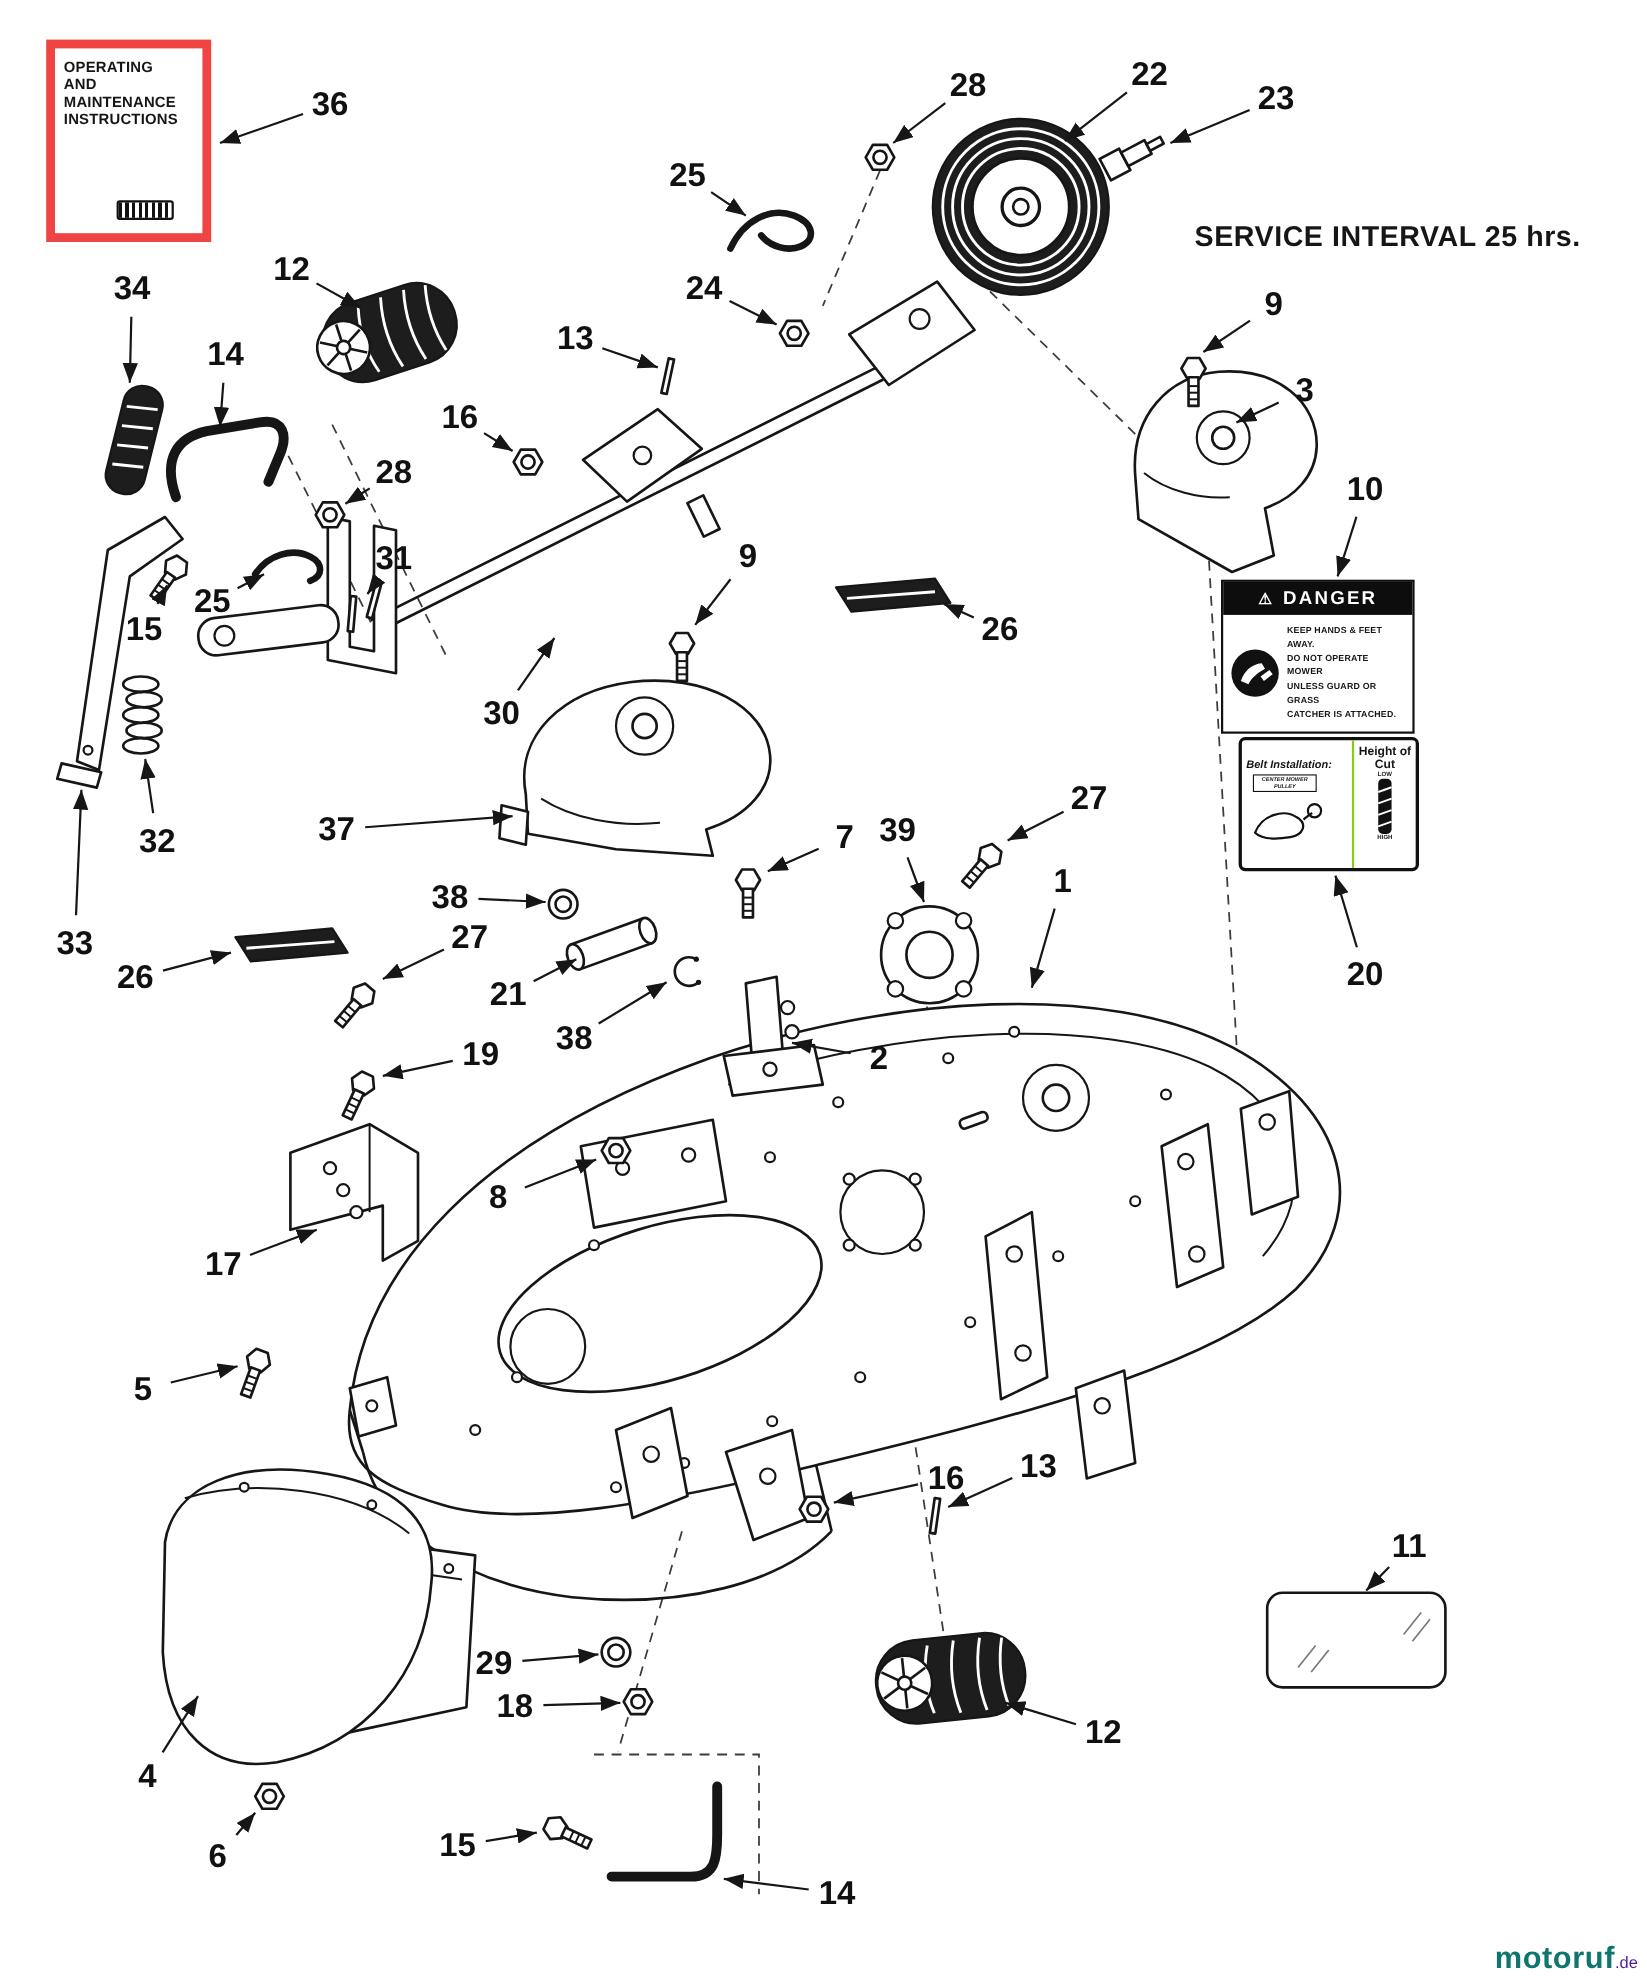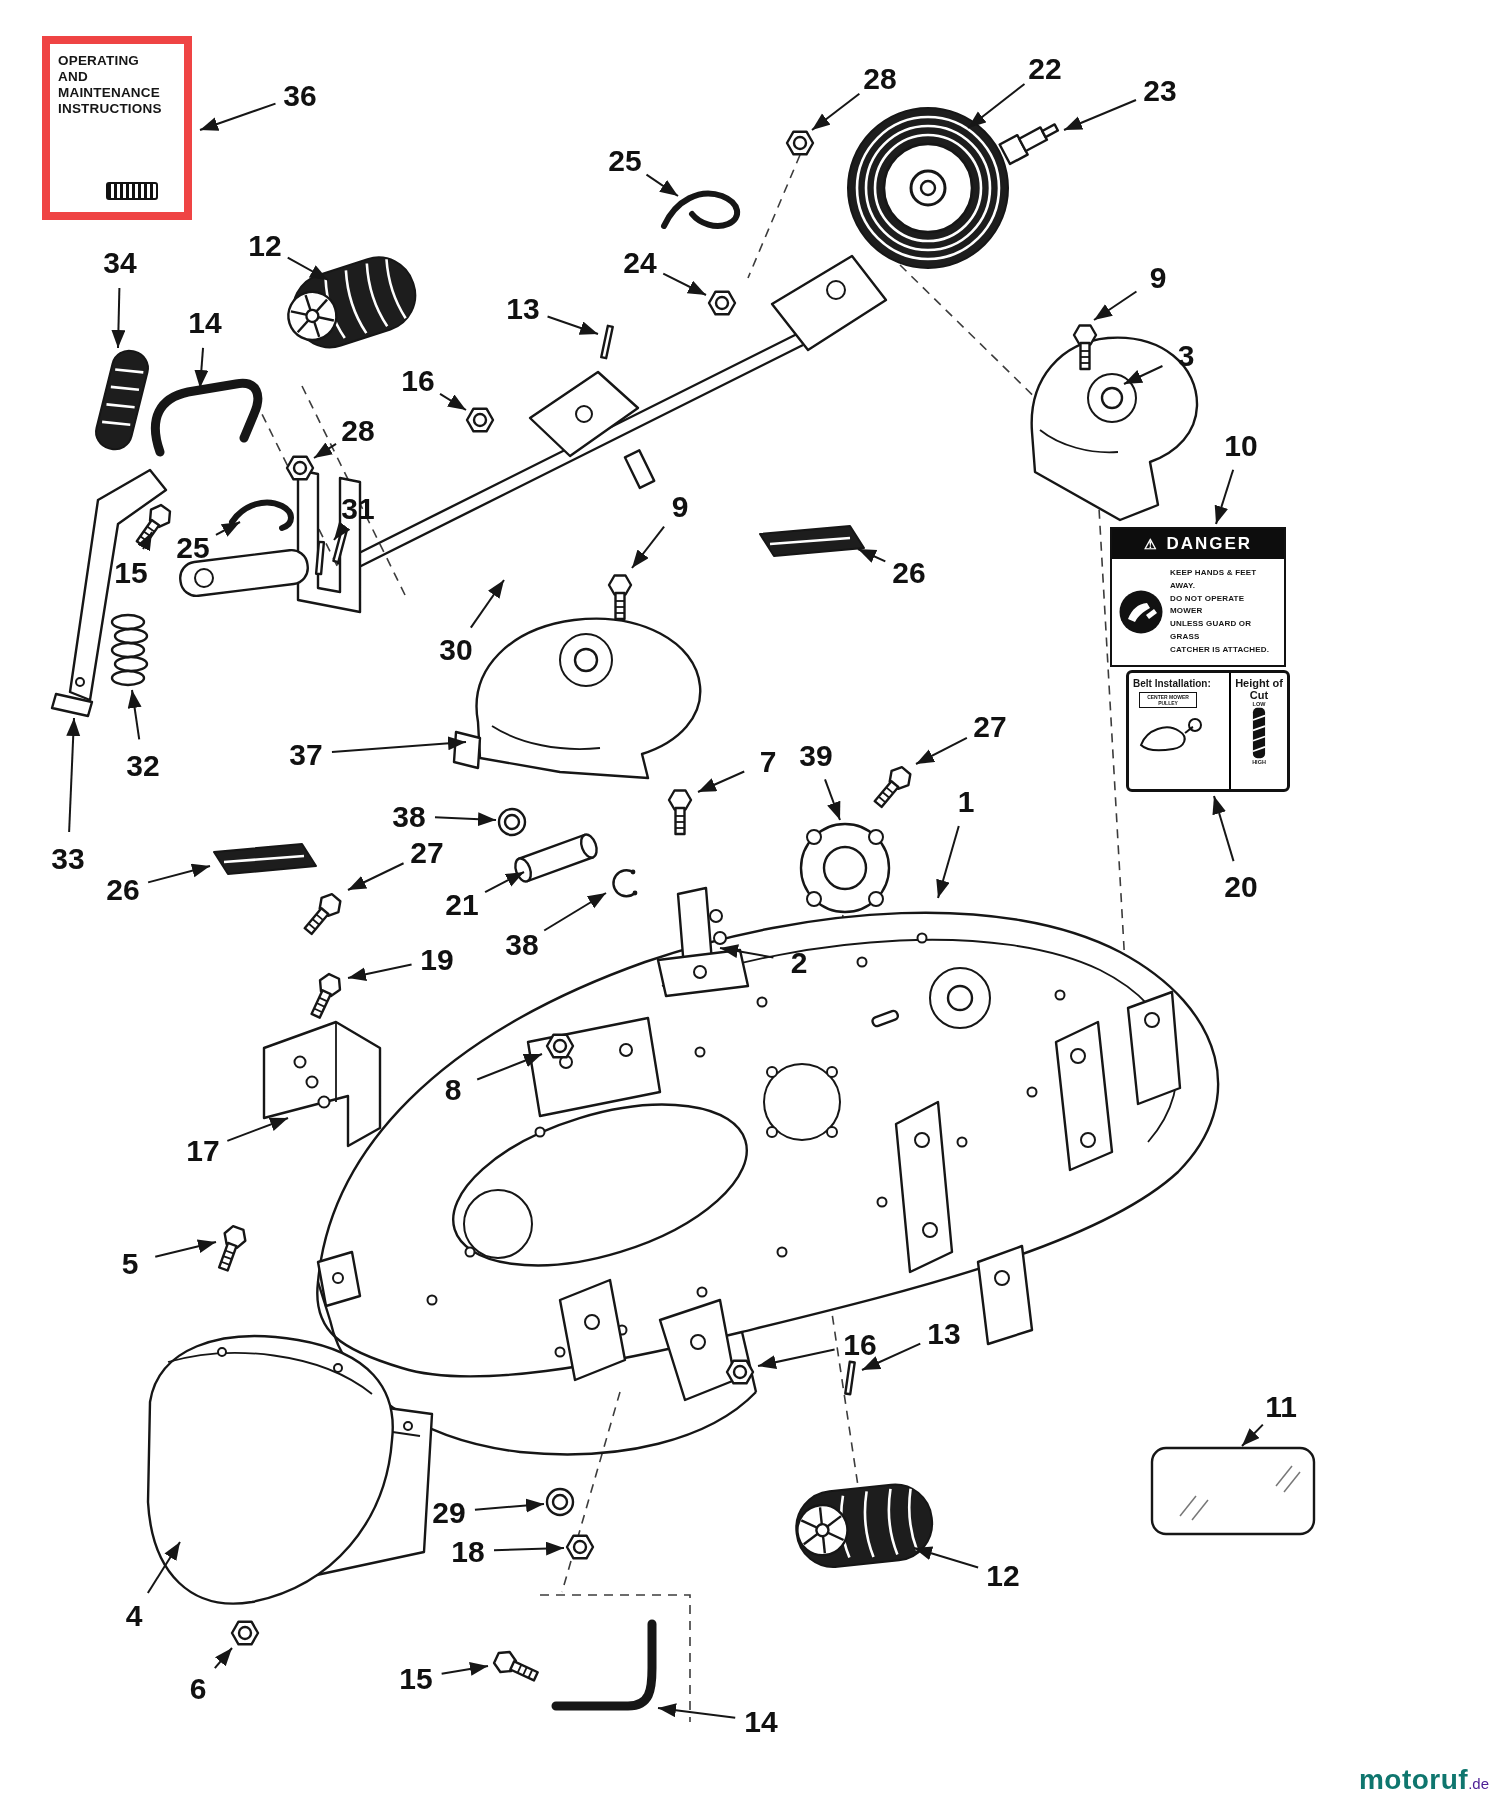--- a/index.html
+++ b/index.html
@@ -36,21 +36,21 @@
   .danger-head{background:#0d0d0d;color:#fff;font-weight:700;font-size:17px;letter-spacing:2px;
     display:flex;align-items:center;justify-content:center;gap:8px;padding:5px 0;}
   .danger-tri{font-size:14px;line-height:1;}
   .danger-body{display:flex;gap:6px;padding:8px 6px;align-items:center;}
   .danger-picto{width:46px;height:46px;flex:none;}
   .danger-lines div{font-weight:700;font-size:8px;line-height:1.6;letter-spacing:.2px;}
 
   
   .belt-label{position:absolute;left:1126px;top:670px;width:164px;height:122px;border:3px solid #111;border-radius:6px;
     background:#fff;display:flex;box-sizing:border-box;}
-  .belt-col{flex:1;padding:5px 4px;border-right:2px solid #000000;}
+  .belt-col{flex:1;padding:17px 4px;border-right:2px solid #84cc16;font-style:italic;}
   .belt-title{font-weight:700;font-size:10px;line-height:1.1;}
   .belt-center{font-weight:700;font-size:5px;border:1px solid #111;display:inline-block;padding:1px 2px;margin:3px 0 1px 6px;text-align:center;width:52px;}
   .belt-art{width:92px;height:46px;display:block;}
   .hoc-col{width:58px;display:flex;flex-direction:column;align-items:center;padding:4px 2px;}
   .hoc-title{font-weight:700;font-size:11px;text-align:center;line-height:1.1;}
   .hoc-low,.hoc-high{font-weight:700;font-size:5.5px;}
   .hoc-bar{width:20px;height:52px;display:block;}
 
   .watermark{position:absolute;right:8px;bottom:4px;white-space:nowrap;}
   .watermark .brand{font-weight:700;font-size:28px;color:#0f766e;letter-spacing:.5px;}
@@ -451,20 +451,21 @@
   <div class="booklet">
     <div class="booklet-text">
       <span>OPERATING</span>
       <span>AND</span>
       <span>MAINTENANCE</span>
       <span>INSTRUCTIONS</span>
     </div>
     <div class="booklet-logo"></div>
   </div>
 
+  <div class="service-note">SERVICE INTERVAL  25 hrs.</div>
 
   <div class="danger-label">
     <div class="danger-head">
       <span class="danger-tri">⚠</span>
       <span>DANGER</span>
     </div>
     <div class="danger-body">
       <svg class="danger-picto" viewBox="0 0 46 46">
         <circle cx="23" cy="23" r="21.5" fill="#111"></circle>
         <path d="M10,30 C14,20 20,15 29,14 L32,19 C25,23 20,27 17,33 Z" fill="#fff"></path>

